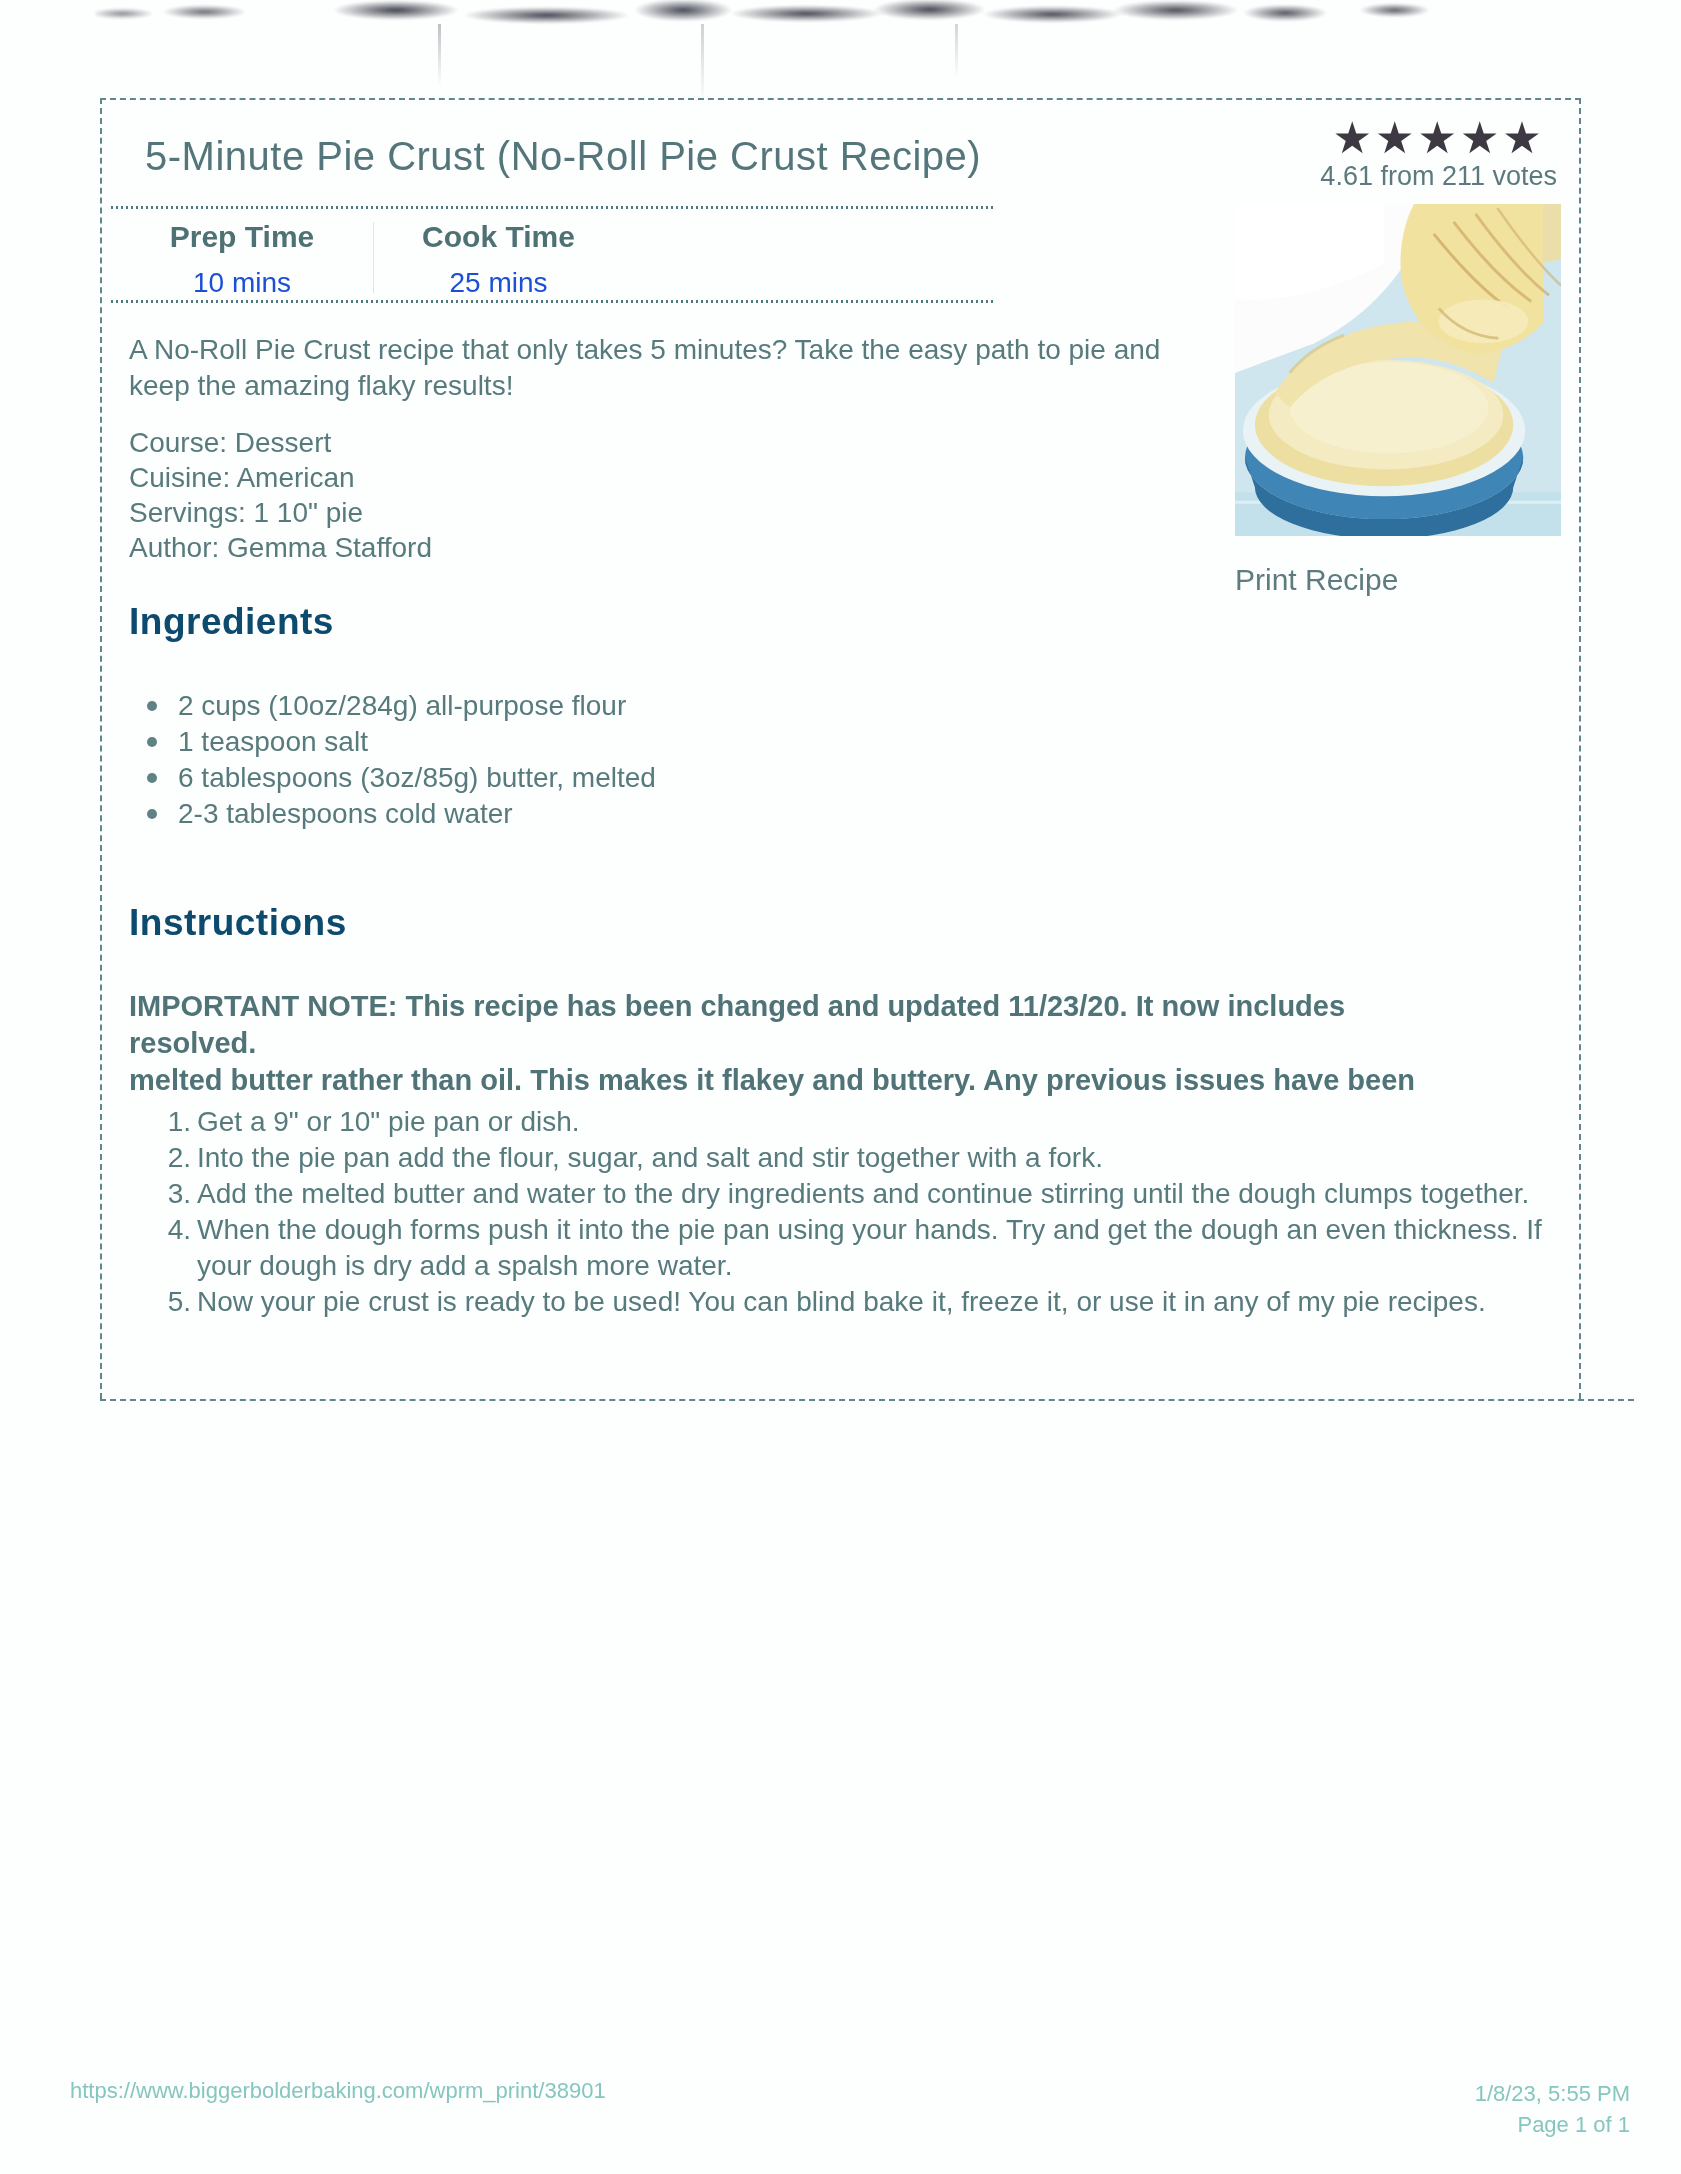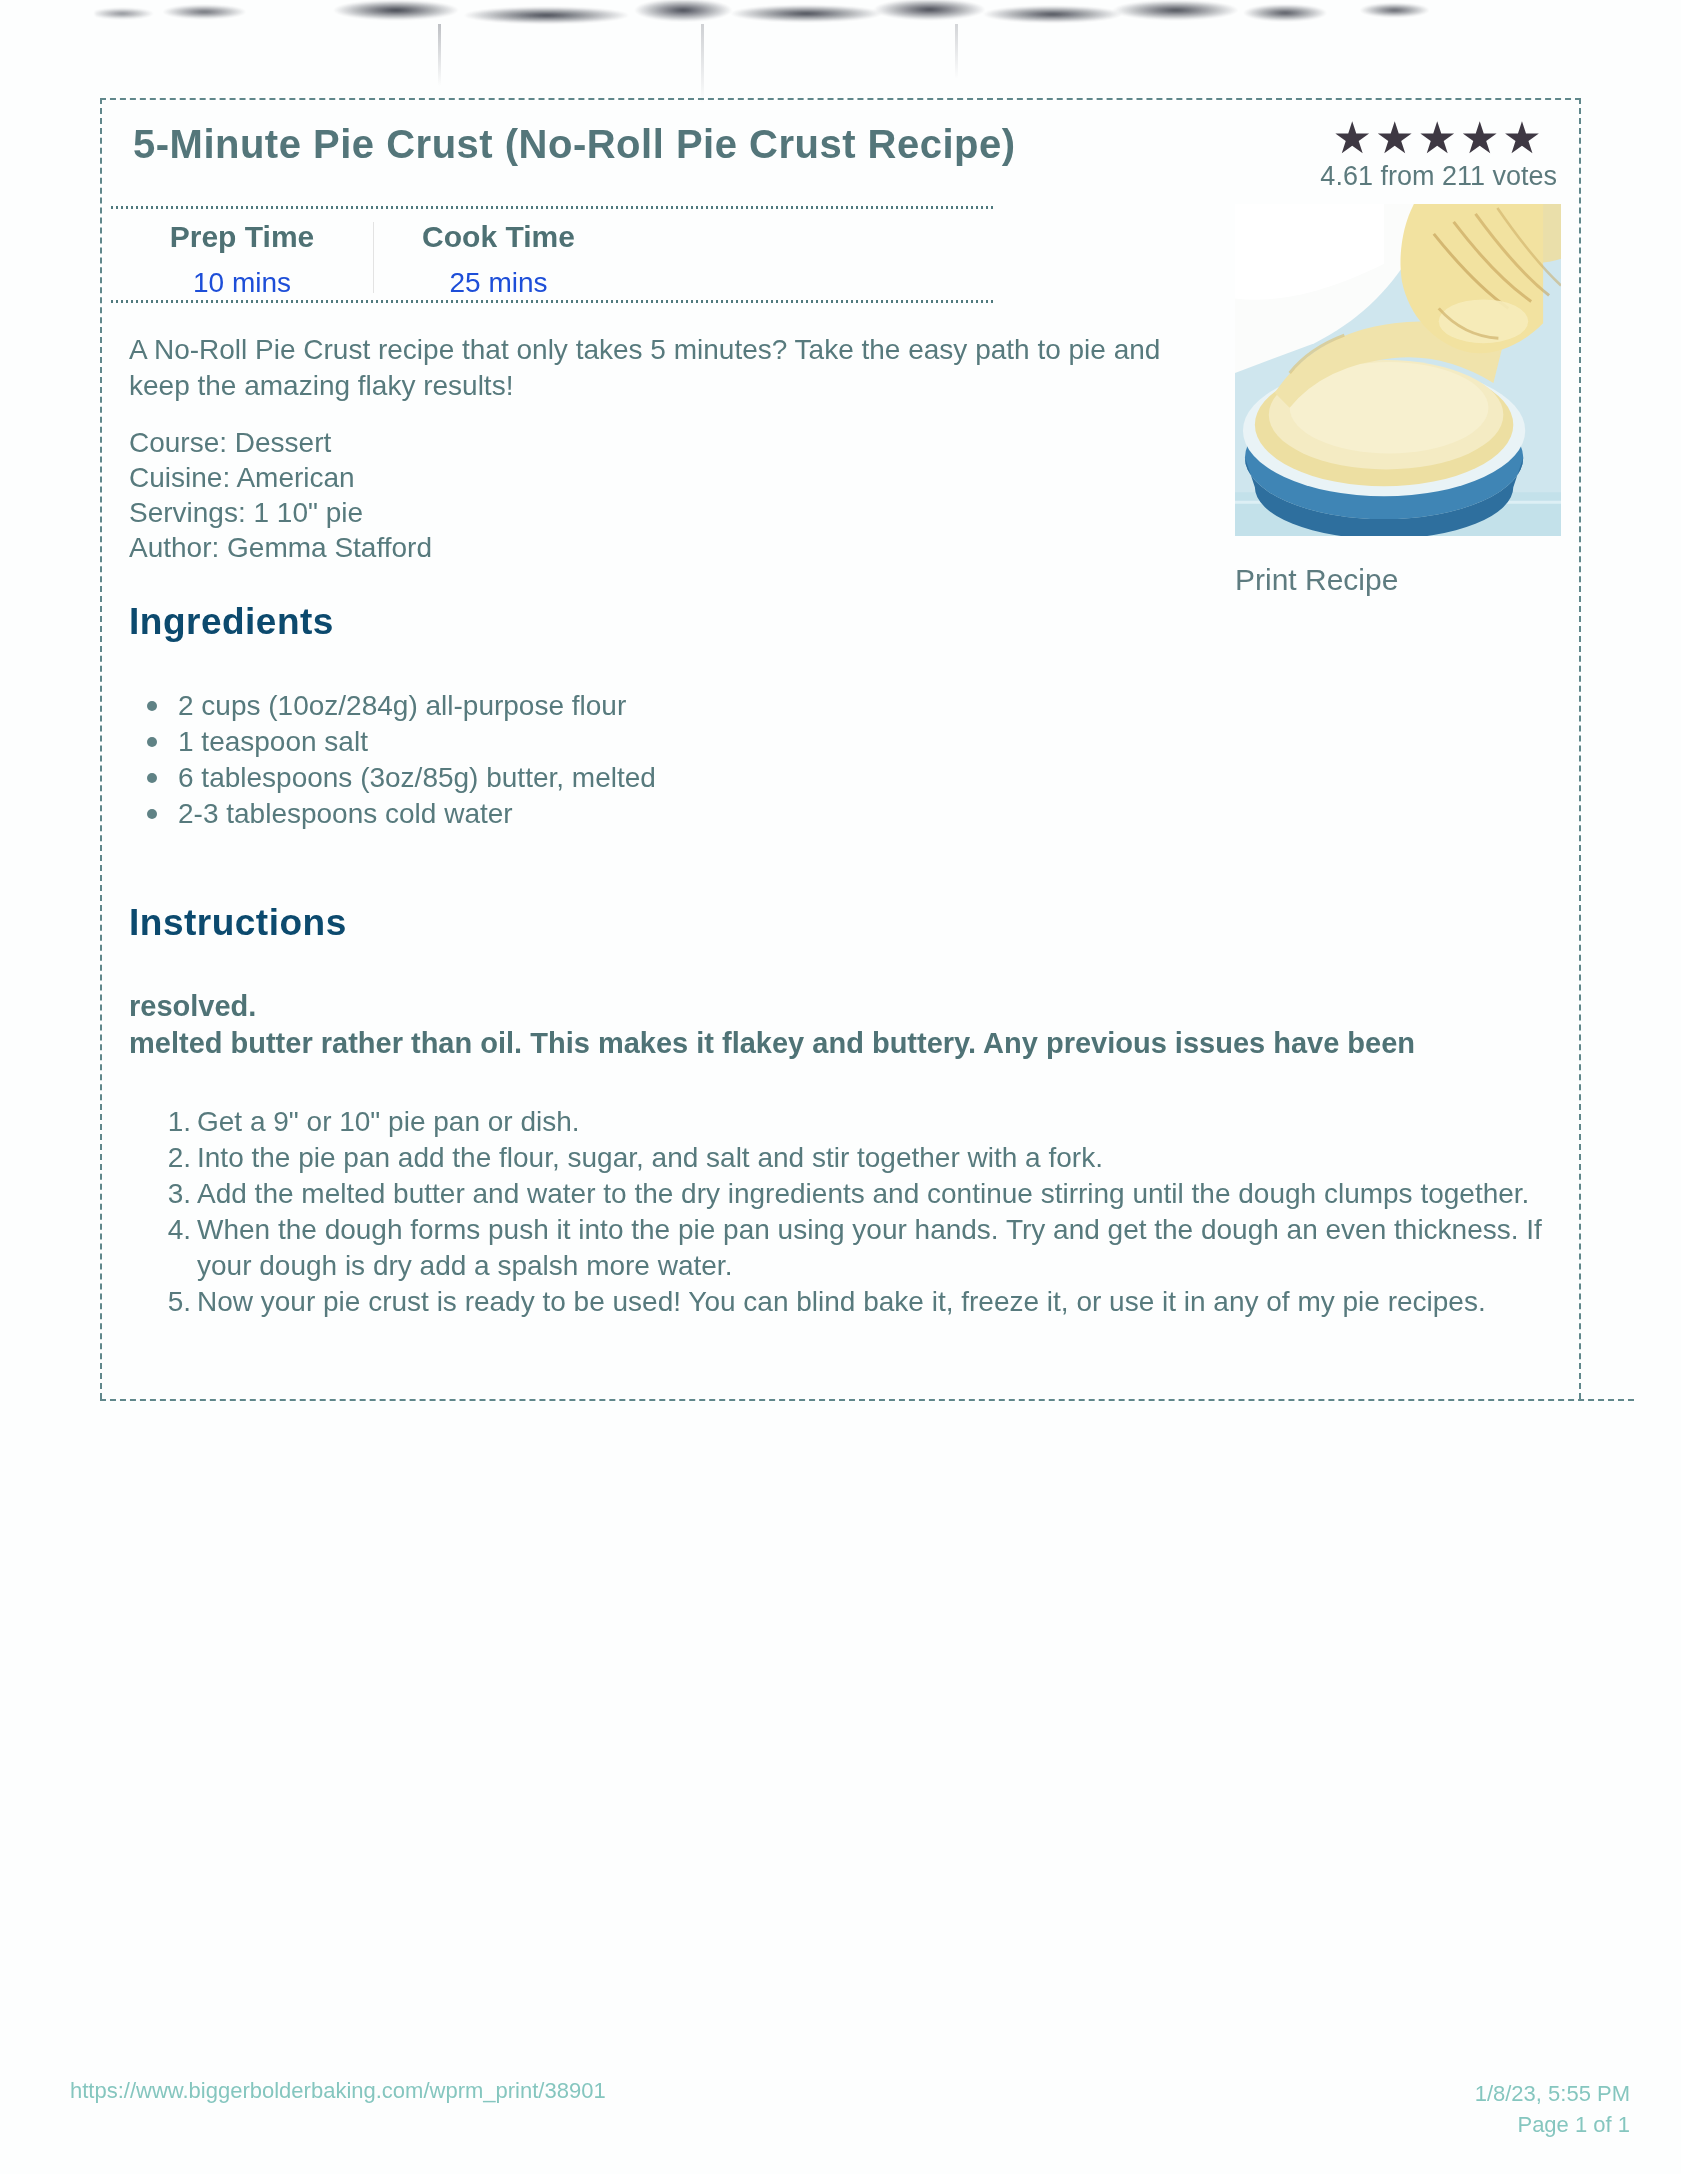--- a/index.html
+++ b/index.html
@@ -39,22 +39,22 @@
     position:absolute;left:100px;top:98px;width:1481px;height:1301px;
     border:2px dashed #60878b;border-bottom:none;
     box-sizing:border-box;
   }
   .card-bottom-line{
     position:absolute;left:100px;top:1399px;width:1534px;height:0;
     border-top:2px dashed #60878b;
   }
 
   .title{
-    position:absolute;left:27px;top:18px;margin:4px;
-    font-size:40px;font-weight:700;color:#54767a;letter-spacing:0.5px;
+    position:absolute;left:27px;top:18px;margin:16px;
+    font-size:40px;font-weight:400;color:#54767a;letter-spacing:0.5px;
   }
 
   .rating{position:absolute;right:22px;top:16px;text-align:center;}
   .stars{font-size:44px;line-height:44px;color:#3e3843;letter-spacing:3px;display:block;}
   .votes{font-size:27px;color:#5c7a7d;margin-top:1px;display:block;}
 
   .times{
     position:absolute;left:9px;top:106px;width:882px;height:97px;
   }
   .dotline{position:absolute;left:0;width:100%;height:3px;
@@ -209,20 +209,21 @@
   <ul class="ingredients">
     <li>2 cups (10oz/284g) all-purpose flour</li>
     <li>1 teaspoon salt</li>
     <li>6 tablespoons (3oz/85g) butter, melted</li>
     <li>2-3 tablespoons cold water</li>
   </ul>
 
   <h2 class="section-heading heading-instructions">Instructions</h2>
 
   <p class="note">
+    <span style="display:block">IMPORTANT NOTE: This recipe has been changed and updated 11/23/20. It now includes</span>
     <span style="display:block">resolved.</span>
     <span style="display:block">melted butter rather than oil. This makes it flakey and buttery. Any previous issues have been</span>
   </p>
 
   <ol class="steps">
     <li>Get a 9" or 10" pie pan or dish.</li>
     <li>Into the pie pan add the flour, sugar, and salt and stir together with a fork.</li>
     <li>Add the melted butter and water to the dry ingredients and continue stirring until the dough clumps together.</li>
     <li>When the dough forms push it into the pie pan using your hands. Try and get the dough an even thickness. If your dough is dry add a spalsh more water.</li>
     <li>Now your pie crust is ready to be used! You can blind bake it, freeze it, or use it in any of my pie recipes.</li>

